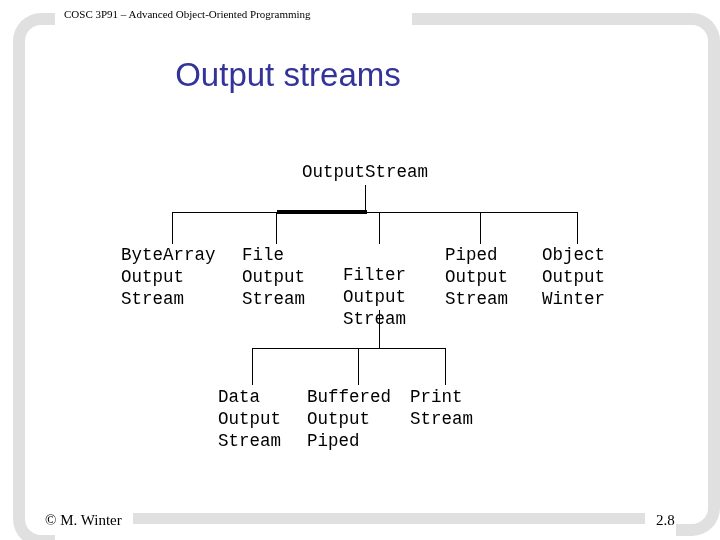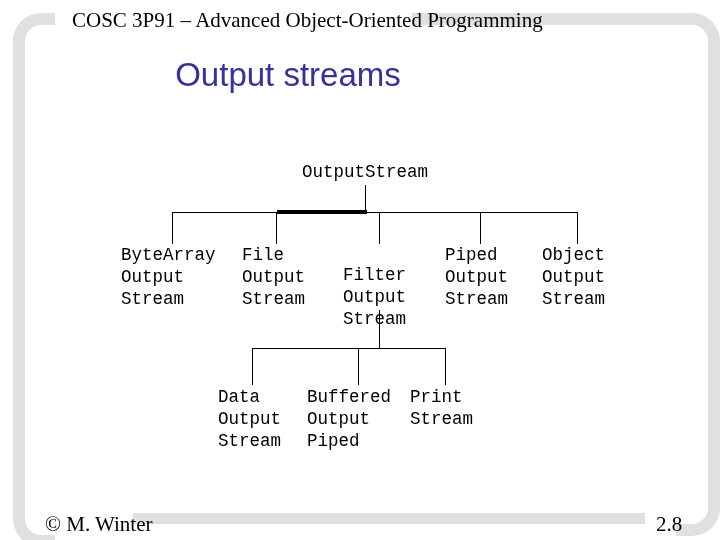--- a/index.html
+++ b/index.html
@@ -14,28 +14,28 @@
     border-left-width:12px;border-top-width:12px;border-bottom-width:12px;
     border-radius:28px 0 0 28px;}
   .frame-top-right{left:412px;top:13px;width:296px;height:478px;
     border-top-width:12px;border-right-width:12px;border-radius:0 28px 0 0;}
   .frame-bottom-right{left:676px;top:478px;width:32px;height:46px;
     border-right-width:12px;border-bottom-width:12px;border-radius:0 0 28px 0;}
   .frame-bottom-bar{left:133px;top:513px;width:512px;height:11px;
     background:var(--frame_bar,#e0e0e0);}
   
   .header-text{
-    left:72px;top:8px;font-family:"Liberation Serif",serif;font-size:21px;
+    left:64px;top:8px;font-family:"Liberation Serif",serif;font-size:11px;
     white-space:nowrap;}
   .slide-title{
     left:0;top:56px;width:576px;text-align:center;
     font-family:"Liberation Sans",sans-serif;font-size:33px;
     color:var(--title_text,#333399);}
   .footer-text{
-    font-family:"Liberation Serif",serif;font-size:21px;white-space:nowrap;}
+    font-family:"Liberation Serif",serif;font-size:15px;white-space:nowrap;}
   .mono-label{
     font-family:"Liberation Mono","DejaVu Sans Mono",monospace;
     font-size:17.5px;line-height:22px;white-space:pre-line;}
   
   .line{position:absolute;background:var(--connector,#000);}
 </style>
 </head>
 <body>
 
 <div class="frame frame-left"></div>
@@ -67,21 +67,21 @@
 Output
 Stream</div>
   <div class="abs mono-label" style="left:343px;top:244px;margin-top:20px;">Filter
 Output
 Stream</div>
   <div class="abs mono-label" style="left:445px;top:244px;">Piped
 Output
 Stream</div>
   <div class="abs mono-label" style="left:542px;top:244px;">Object
 Output
-Stream</div>
+Winter</div>
 
   <div class="line" style="left:379px;top:310px;width:1px;height:38px;"></div>
   <div class="line" style="left:252px;top:348px;width:194px;height:1px;"></div>
 
   <div class="line" style="left:252px;top:348px;width:1px;height:37px;"></div>
   <div class="line" style="left:358px;top:348px;width:1px;height:37px;"></div>
   <div class="line" style="left:445px;top:348px;width:1px;height:37px;"></div>
 
   <div class="abs mono-label" style="left:218px;top:386px;">Data
 Output

